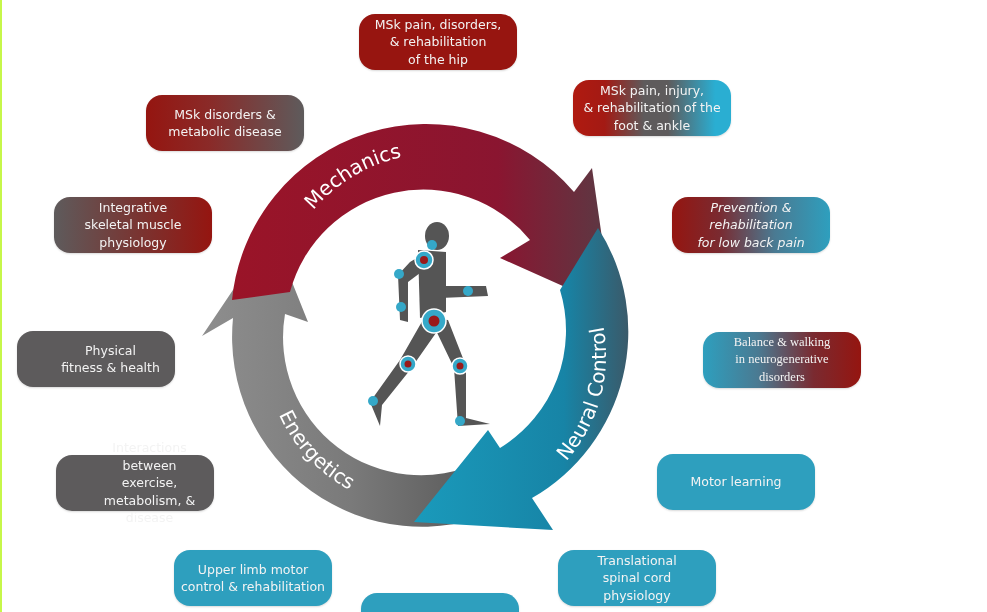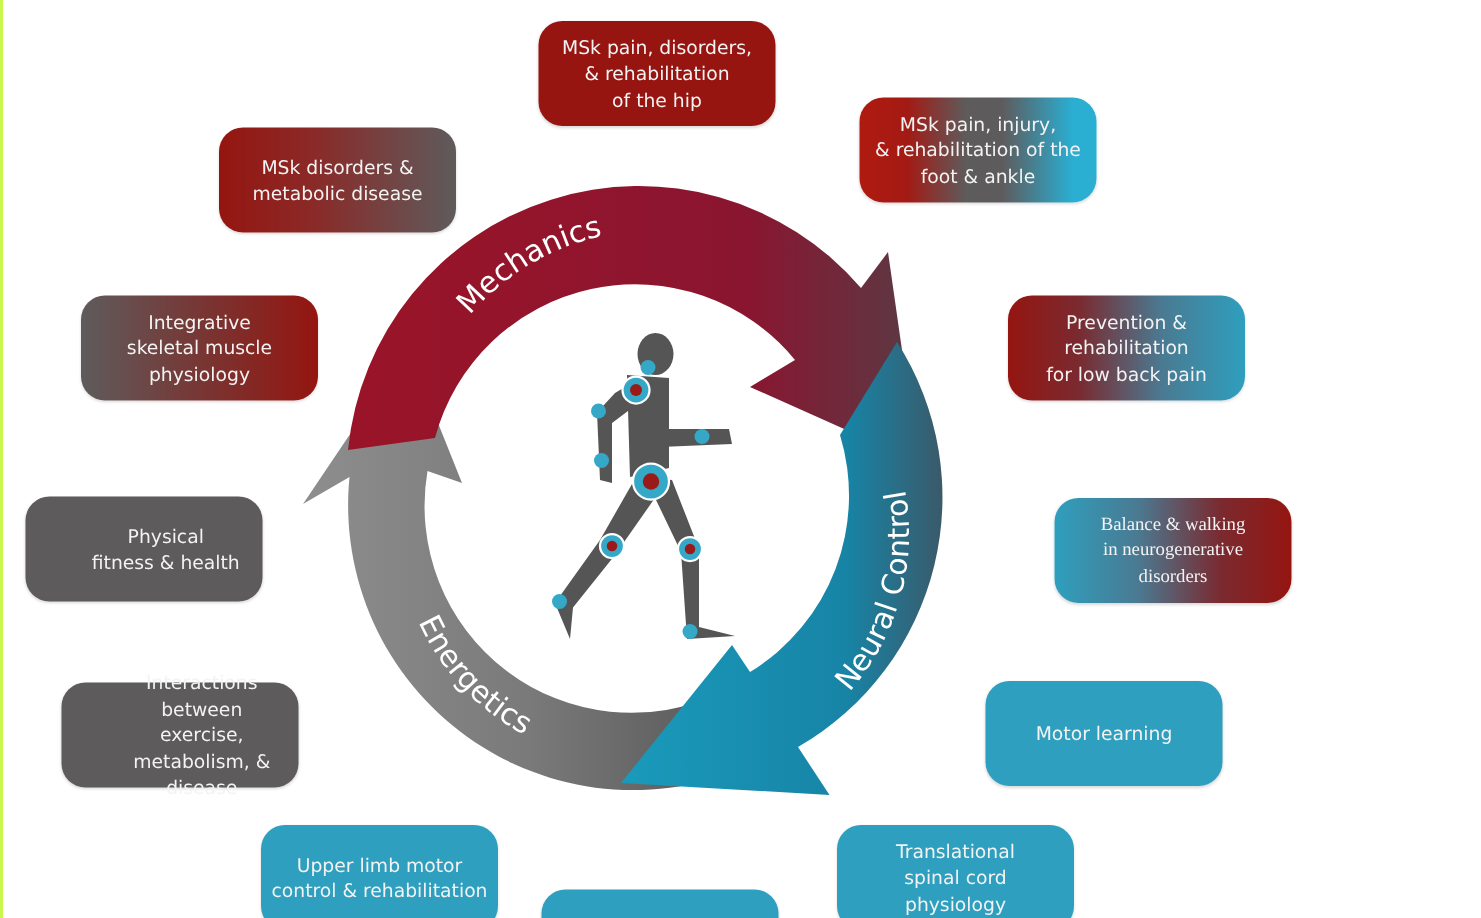--- a/index.html
+++ b/index.html
@@ -3,21 +3,21 @@
 <meta charset="utf-8">
 <style>
   html, body { margin: 0; padding: 0; }
   body {
     width: 987px; height: 612px; overflow: hidden; position: relative;
     background: #ffffff;
     font-family: "DejaVu Sans", sans-serif;
   }
   .left-edge { position: absolute; left: 0; top: 0; width: 2px; height: 612px; background: #c6f74a; }
   .box {
-    position: absolute; width: 158px; height: 70px; border-radius: 16px;
+    position: absolute; width: 158px; height: 56px; border-radius: 16px;
     color: #f3f3f3; font-size: 12.5px; line-height: 17.5px; text-align: center;
     display: flex; align-items: center; justify-content: center;
     box-sizing: border-box; padding: 0 6px; white-space: pre-line;
     box-shadow: 0 1px 2px rgba(0,0,0,0.15);
   }
   .g-red { background: #971510; }
   .g-red-grey { background: linear-gradient(90deg, #951510 0%, #8a2a28 40%, #5e5b5c 100%); }
   .g-grey-red { background: linear-gradient(90deg, #5e5b5c 0%, #7a3330 55%, #951510 100%); }
   .g-grey { background: #5d5b5c; padding-left: 35px; }
   .g-teal { background: #2e9fbe; }
@@ -108,37 +108,37 @@
     <circle cx="460" cy="366" r="8" fill="#35a8c8" stroke="#ffffff" stroke-width="1.5"></circle>
     <circle cx="460" cy="366" r="3.5" fill="#9a1a1a"></circle>
     <circle cx="373" cy="401" r="5" fill="#35a8c8"></circle>
     <circle cx="460" cy="421" r="5" fill="#35a8c8"></circle>
   </g>
 </svg>
 
 <div class="box g-red" style="left:359px; top:14px;">MSk pain, disorders,
 &amp; rehabilitation
 of the hip</div>
-<div class="box g-red-grey-teal" style="left:573px; top:65px;">MSk pain, injury,
+<div class="box g-red-grey-teal" style="left:573px; top:80px;">MSk pain, injury,
 &amp; rehabilitation of the
 foot &amp; ankle</div>
-<div class="box g-red-grey" style="left:146px; top:85px;">MSk disorders &amp;
+<div class="box g-red-grey" style="left:146px; top:95px;">MSk disorders &amp;
 metabolic disease</div>
 <div class="box g-grey-red" style="left:54px; top:197px;">Integrative
 skeletal muscle
 physiology</div>
-<div class="box g-red-teal" style="left:672px; top:197px;">Prevention &amp;
+<div class="box g-red-teal" style="left:672px; top:197px;font-style:italic;">Prevention &amp;
 rehabilitation
 for low back pain</div>
 <div class="box g-grey" style="left:17px; top:331px;">Physical
 fitness &amp; health</div>
 <div class="box g-teal-red" style="left:703px; top:332px;">Balance &amp; walking
 in neurogenerative
 disorders</div>
-<div class="box g-grey" style="left:41px; top:455px;">Interactions between
+<div class="box g-grey" style="left:56px; top:455px;">Interactions between
 exercise,
 metabolism, &amp; disease</div>
 <div class="box g-teal" style="left:657px; top:454px;">Motor learning</div>
 <div class="box g-teal" style="left:174px; top:550px;">Upper limb motor
 control &amp; rehabilitation</div>
 <div class="box g-teal" style="left:558px; top:550px;">Translational
 spinal cord
 physiology</div>
 <div class="box g-teal" style="left:361px; top:593px;"></div>
 

